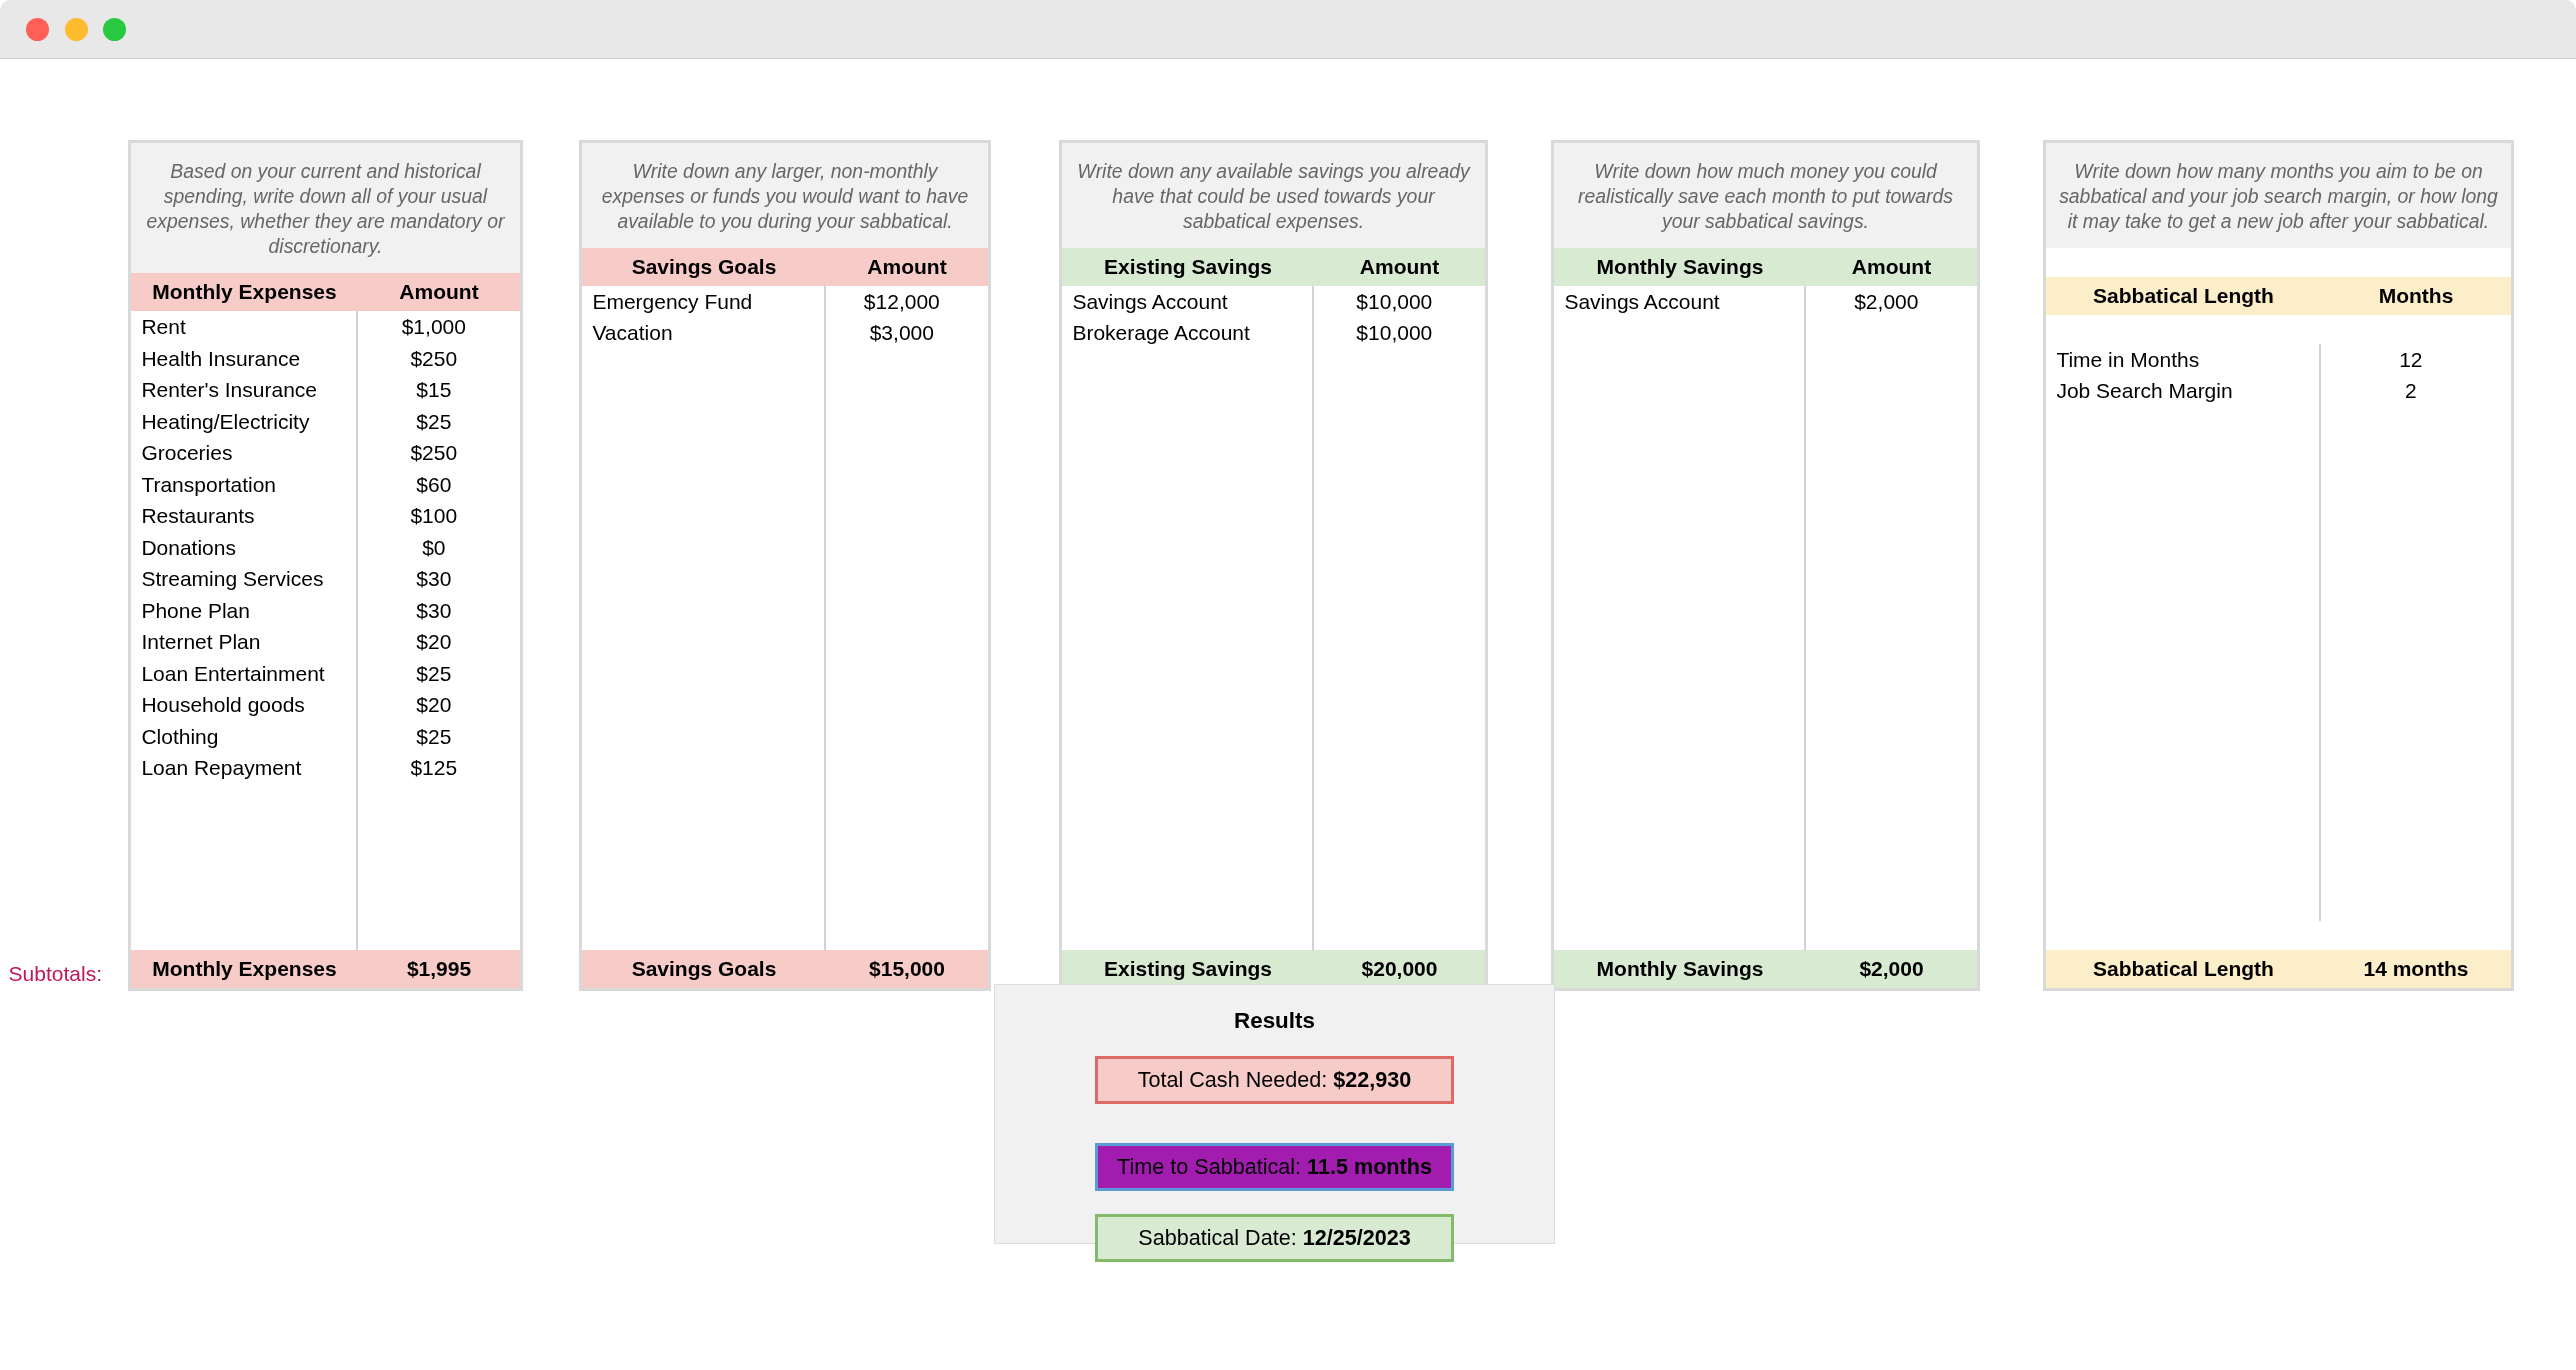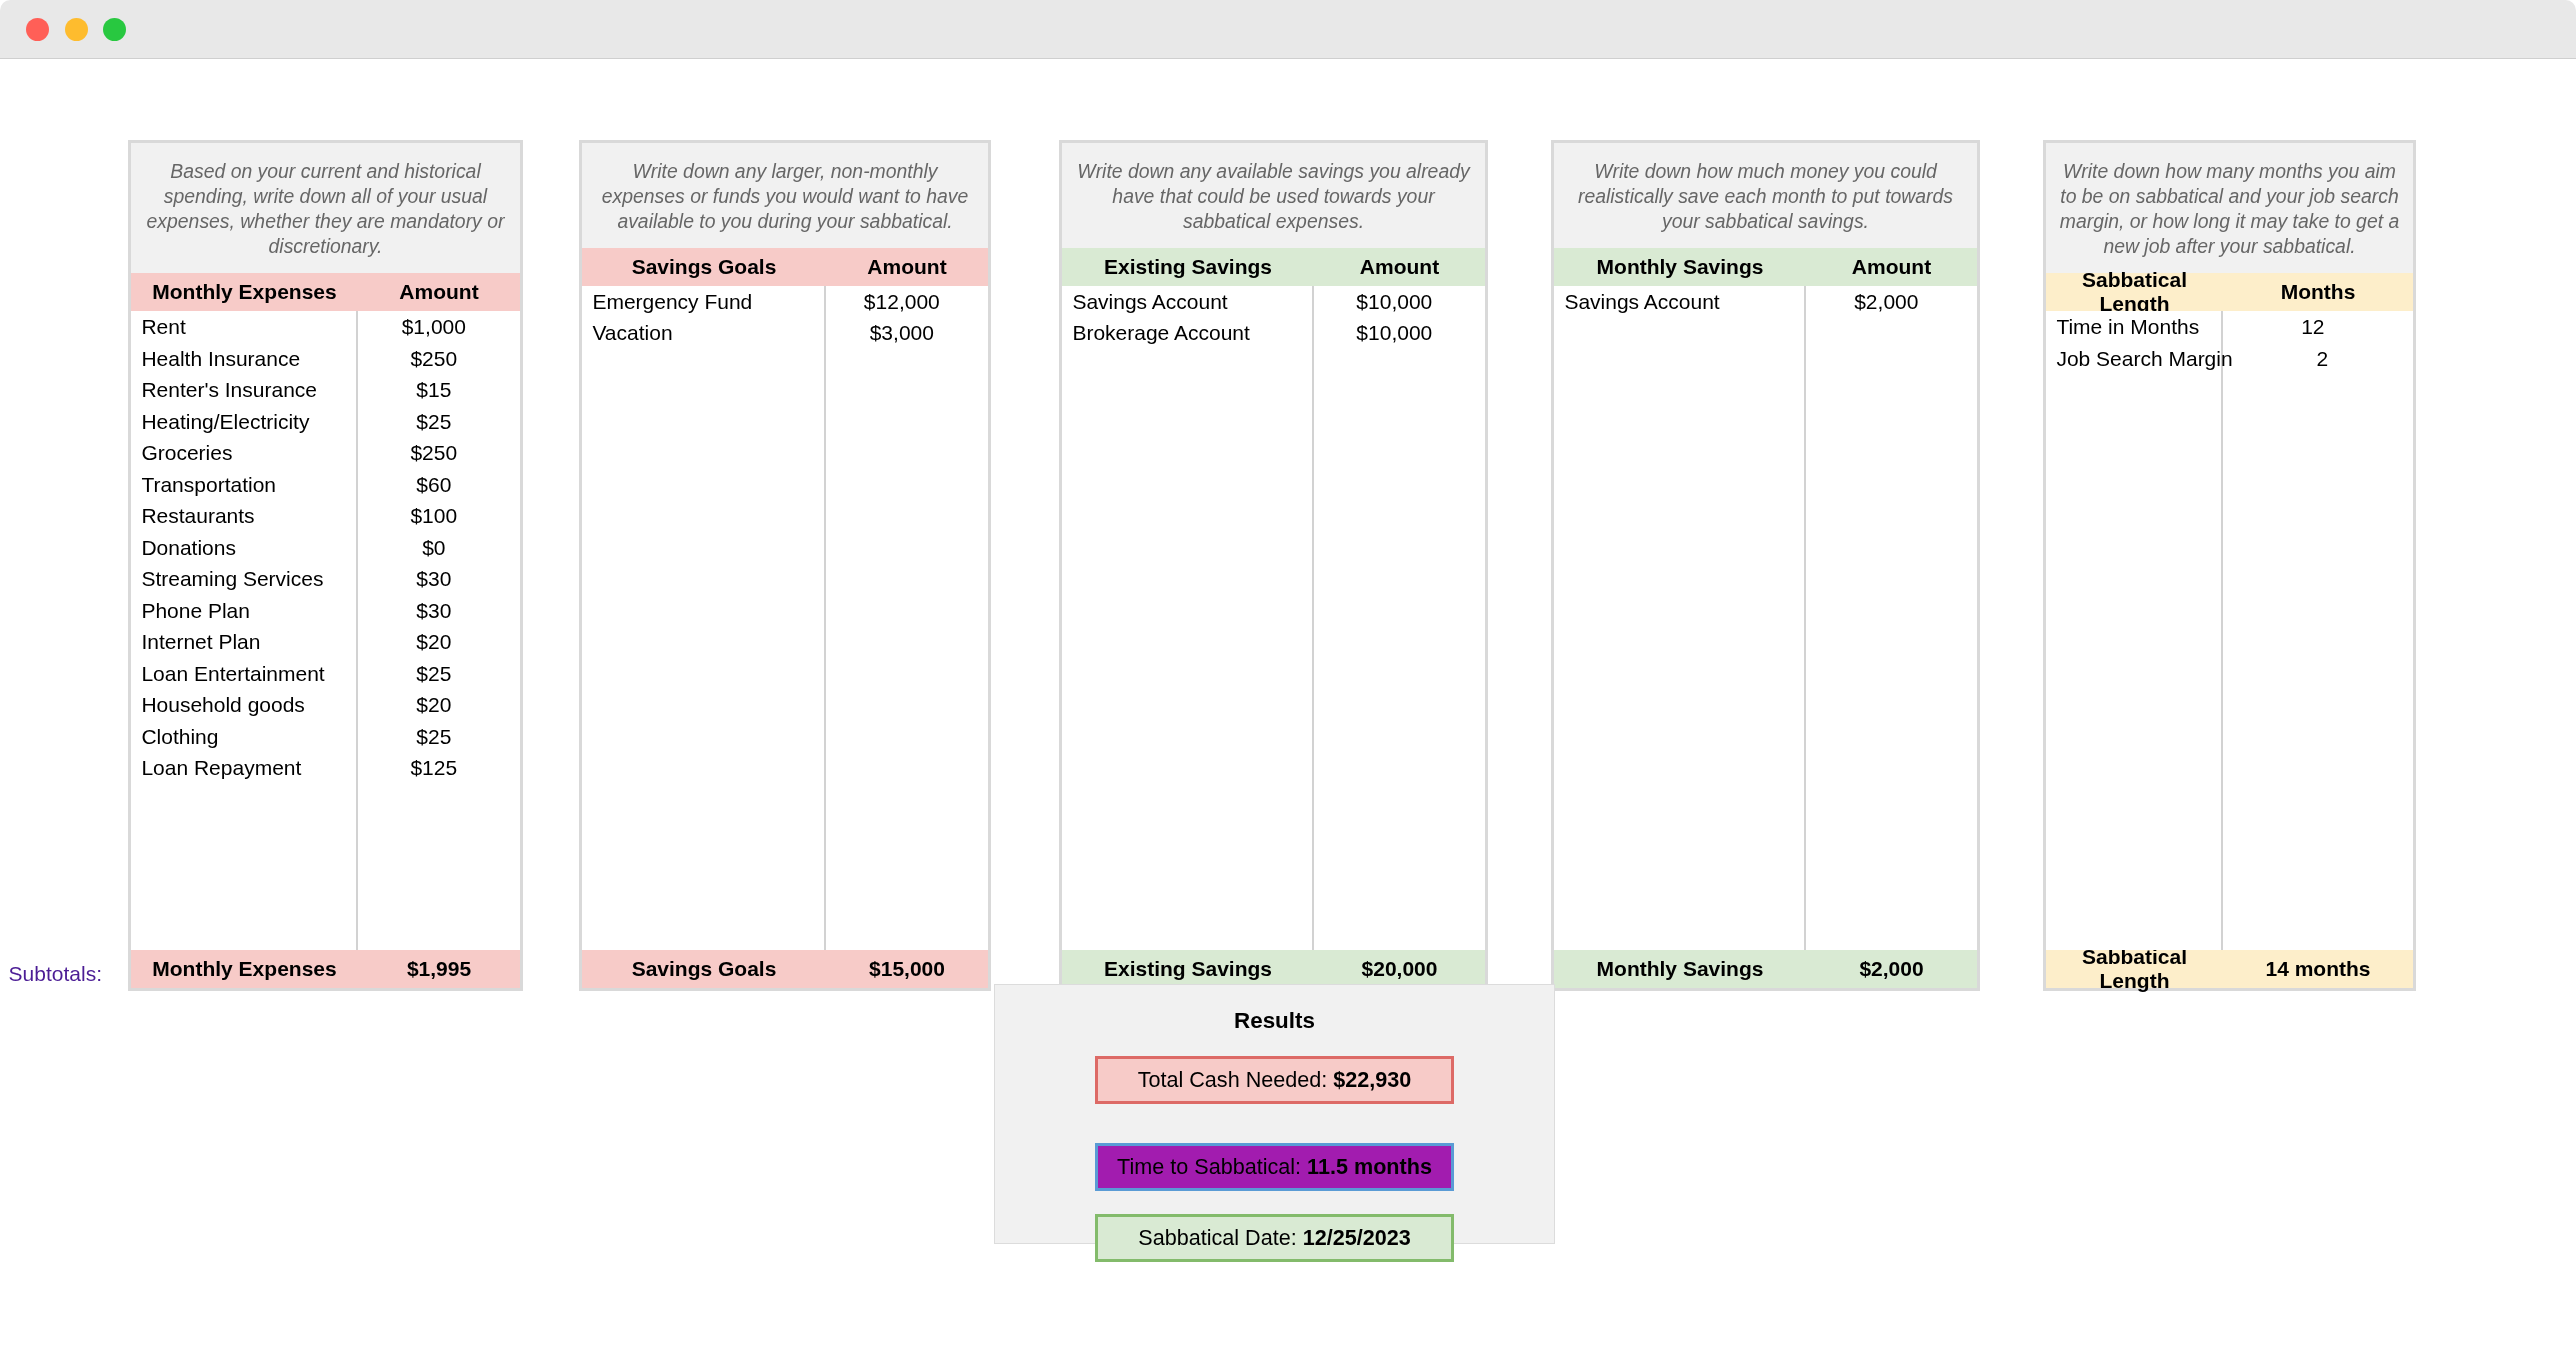--- a/index.html
+++ b/index.html
@@ -29,40 +29,40 @@
     position: absolute; left: 0; top: 59px;
     width: 2576px; height: 1312px;
     background: #ffffff;
   }
 
   
   #subtotals-label {
     position: absolute;
     left: 8.6px; top: 903px;
     width: 108px;
-    font-size: 21px; color: #4c1d95;
+    font-size: 21px; color: #be185d;
     text-align: left;
     white-space: nowrap;
   }
 
   
   .card {
     position: absolute;
     top: 81px;
     height: 851px;
     background: #ffffff;
     border: 3.5px solid #d9d9d9;
     display: flex;
     flex-direction: column;
   }
   .card.c1 { left: 128px;  width: 395px; }
   .card.c2 { left: 579px;  width: 412px; }
   .card.c3 { left: 1059px; width: 429px; }
   .card.c4 { left: 1551px; width: 429px; }
-  .card.c5 { left: 2043px; width: 373px; }
+  .card.c5 { left: 2043px; width: 471px; gap: 29px; }
 
   .note {
     background: #f1f1f1;
     color: #666666;
     font-style: italic;
     font-size: 19.4px;
     line-height: 1.30;
     text-align: center;
     padding: 15.5px 10.4px 14px 10.4px;
     min-height: 90px;

